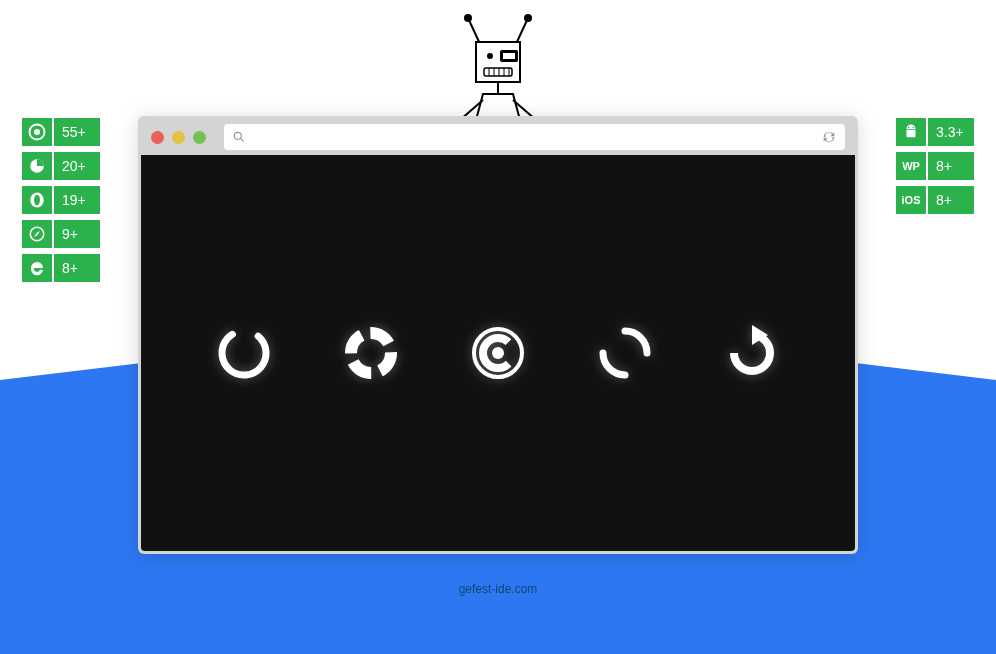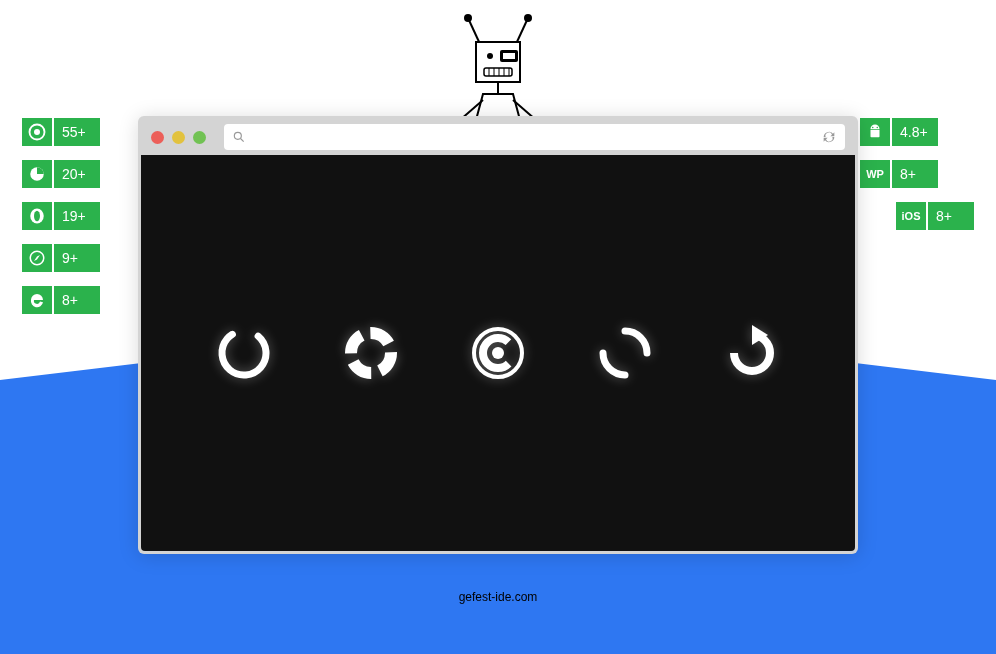--- a/index.html
+++ b/index.html
@@ -46,21 +46,21 @@
       left: 50%;
       transform: translateX(-50%);
       width: 120px;
       height: 110px;
     }
     .browser-badges {
       position: absolute;
       top: 118px;
       display: flex;
       flex-direction: column;
-      gap: 14px;
+      gap: 6px;
     }
     .badges-left { left: 22px; }
     .badges-right { right: 22px; }
     .badge {
       display: flex;
       height: 28px;
       align-items: stretch;
       font-size: 14px;
       font-weight: 500;
     }
@@ -132,24 +132,24 @@
       padding: 0 40px;
     }
     .spinner {
       width: 60px;
       height: 60px;
       position: relative;
       filter: drop-shadow(0 0 6px rgba(255,255,255,0.3));
     }
     .footer-url {
       position: absolute;
-      bottom: 50px;
+      bottom: 58px;
       left: 50%;
       transform: translateX(-50%);
-      color: #000000;
+      color: #0c4a6e;
       font-size: 12px;
     }
   </style>
 </head>
 <body>
 
 <div class="blue-bg"></div>
 
 <svg class="robot" viewBox="0 0 120 110">
   <line x1="42" y1="32" x2="30" y2="6" stroke="#000" stroke-width="2"></line>
@@ -221,28 +221,28 @@
 
 <div class="browser-badges badges-right">
   <div class="badge">
     <div class="badge-icon">
       <svg width="18" height="18" viewBox="0 0 24 24">
           <path d="M6 9h12v9a1 1 0 0 1-1 1h-10a1 1 0 0 1-1-1z M6 8a6 6 0 0 1 12 0z" fill="#fff"></path>
           <circle cx="9" cy="6" r="1" fill="#2bb24c"></circle>
           <circle cx="15" cy="6" r="1" fill="#2bb24c"></circle>
         </svg>
     </div>
-    <div class="badge-version">4.8+</div>
+    <div class="badge-version">3.3+</div>
   </div>
   <div class="badge">
     <div class="badge-icon" style="font-size:11px;">WP</div>
     <div class="badge-version">8+</div>
   </div>
   <div class="badge">
-    <div class="badge-icon" style="font-size:11px;margin-left:36px;">iOS</div>
+    <div class="badge-icon" style="font-size:11px;">iOS</div>
     <div class="badge-version">8+</div>
   </div>
 </div>
 
 <div class="browser-window">
   <div class="titlebar">
     <div class="tl-dot dot-r"></div>
     <div class="tl-dot dot-y"></div>
     <div class="tl-dot dot-g"></div>
     <div class="address-bar">

